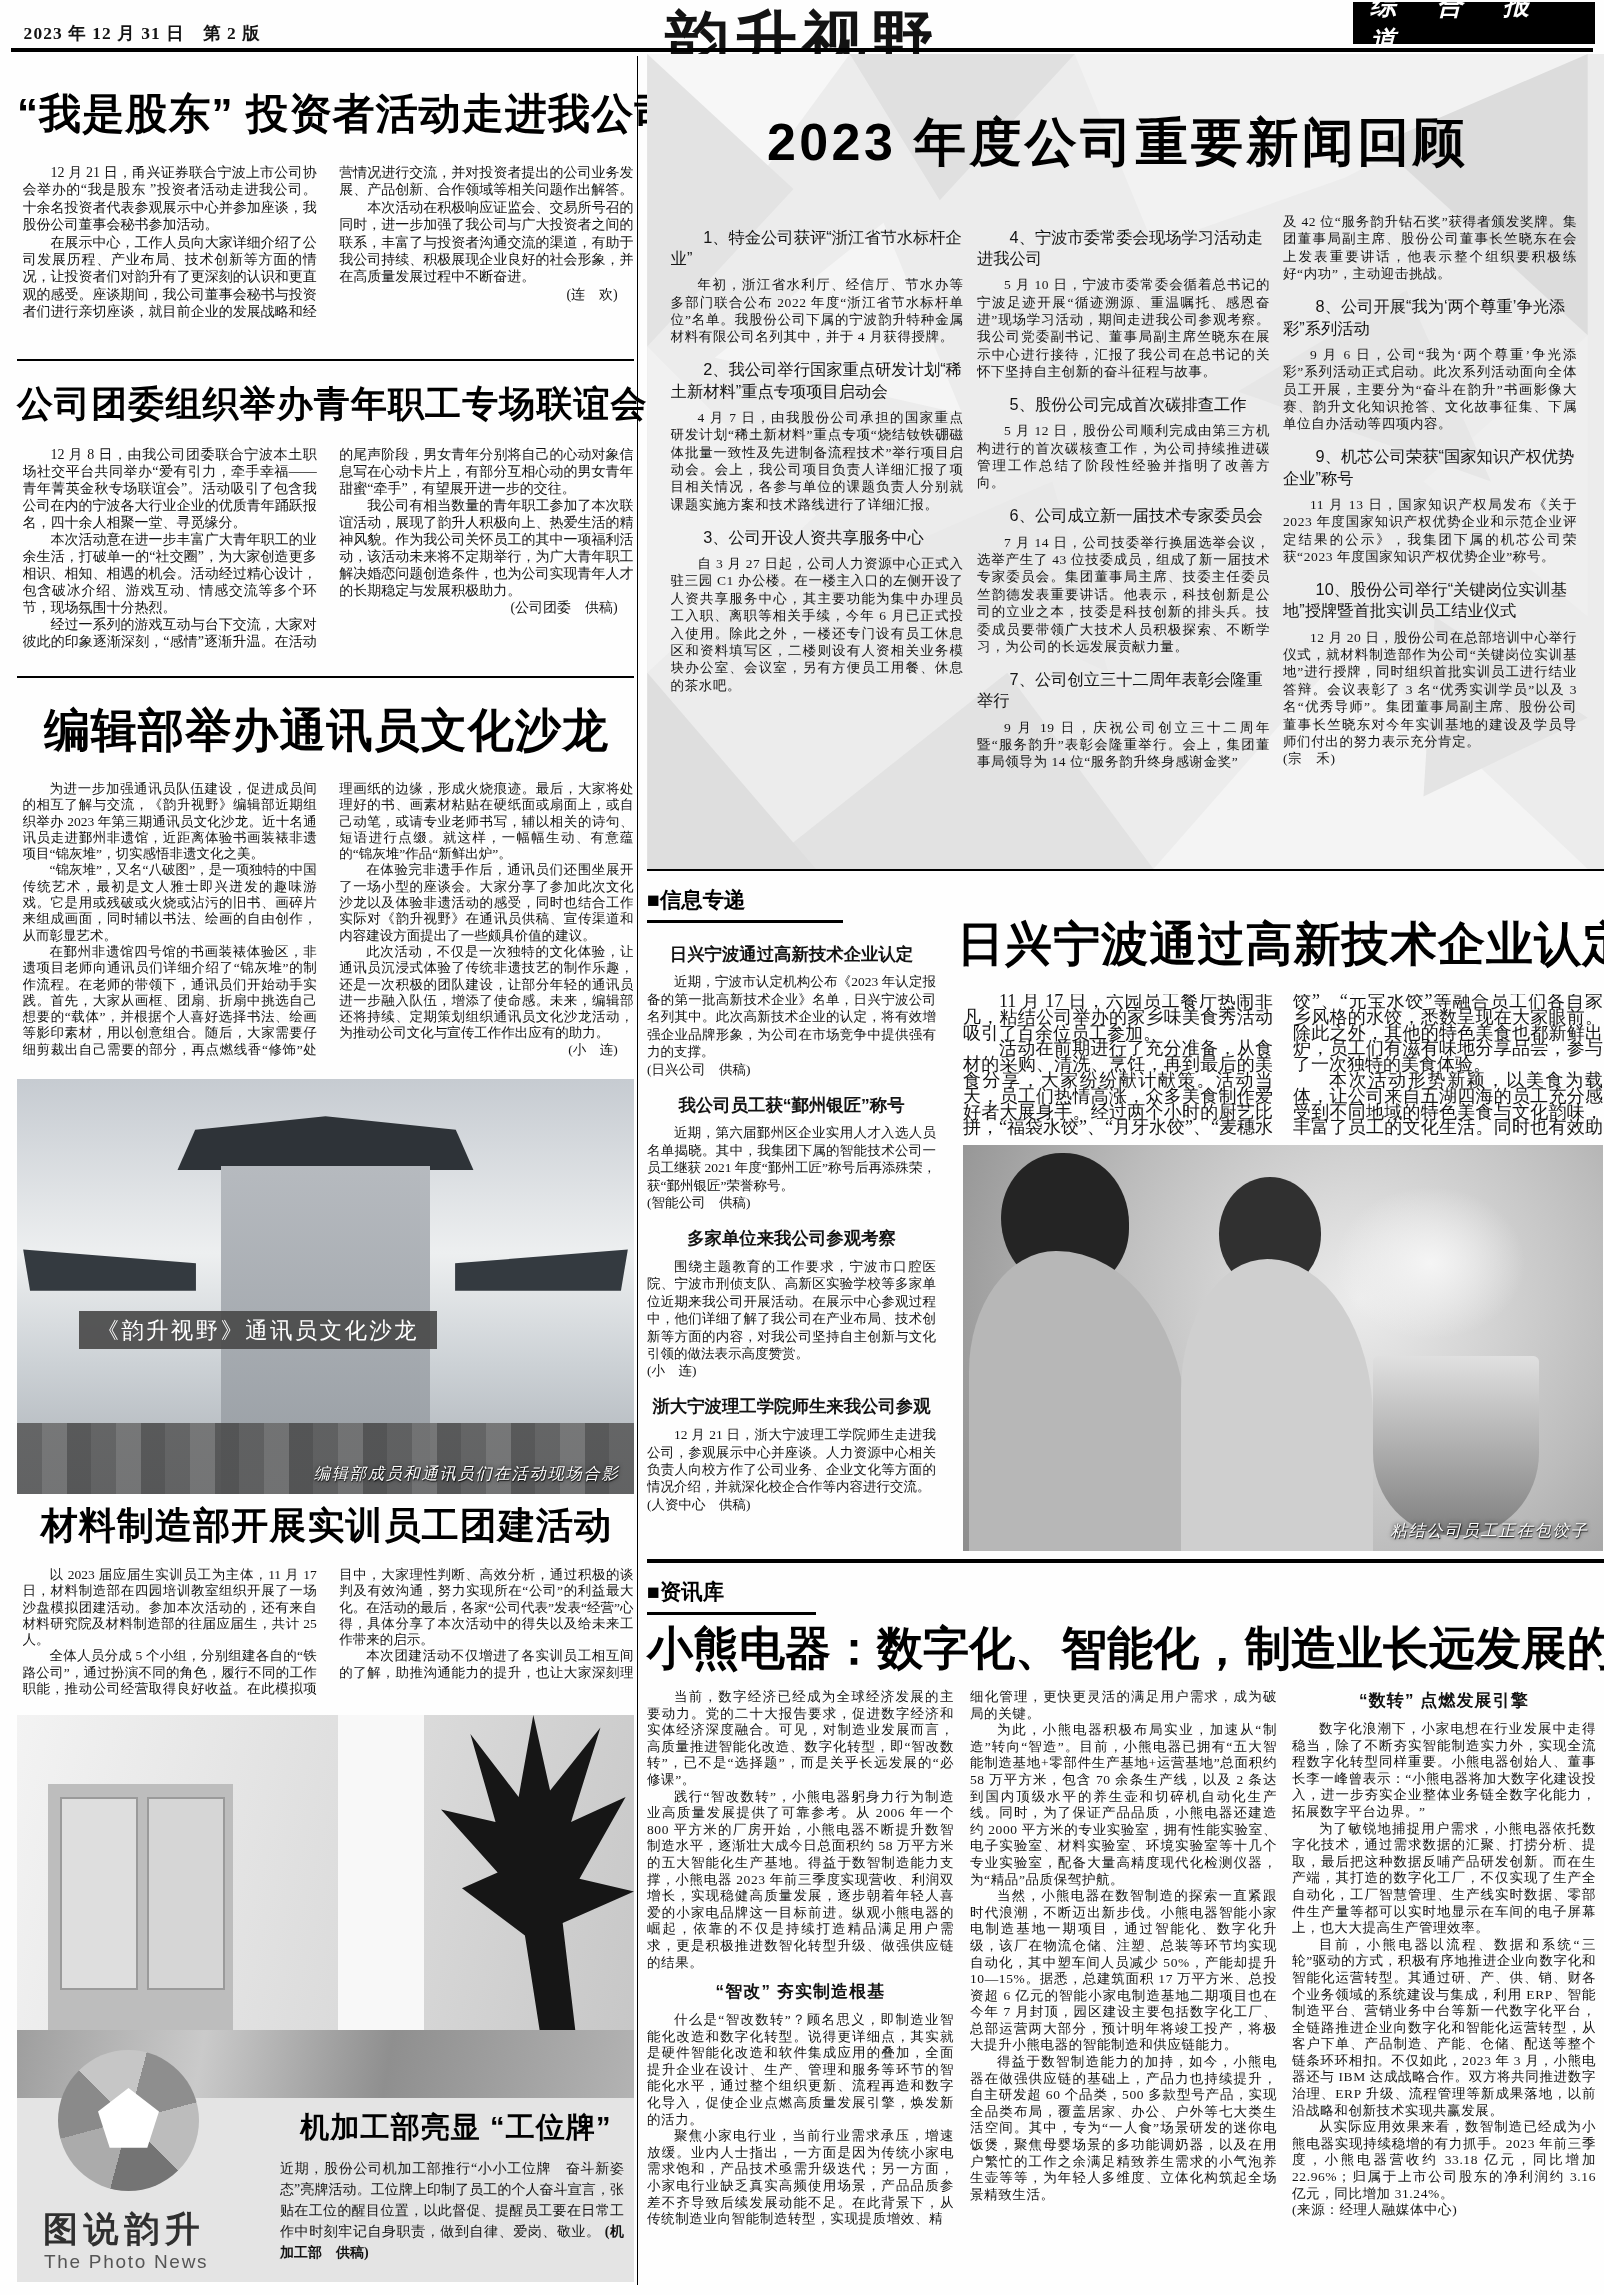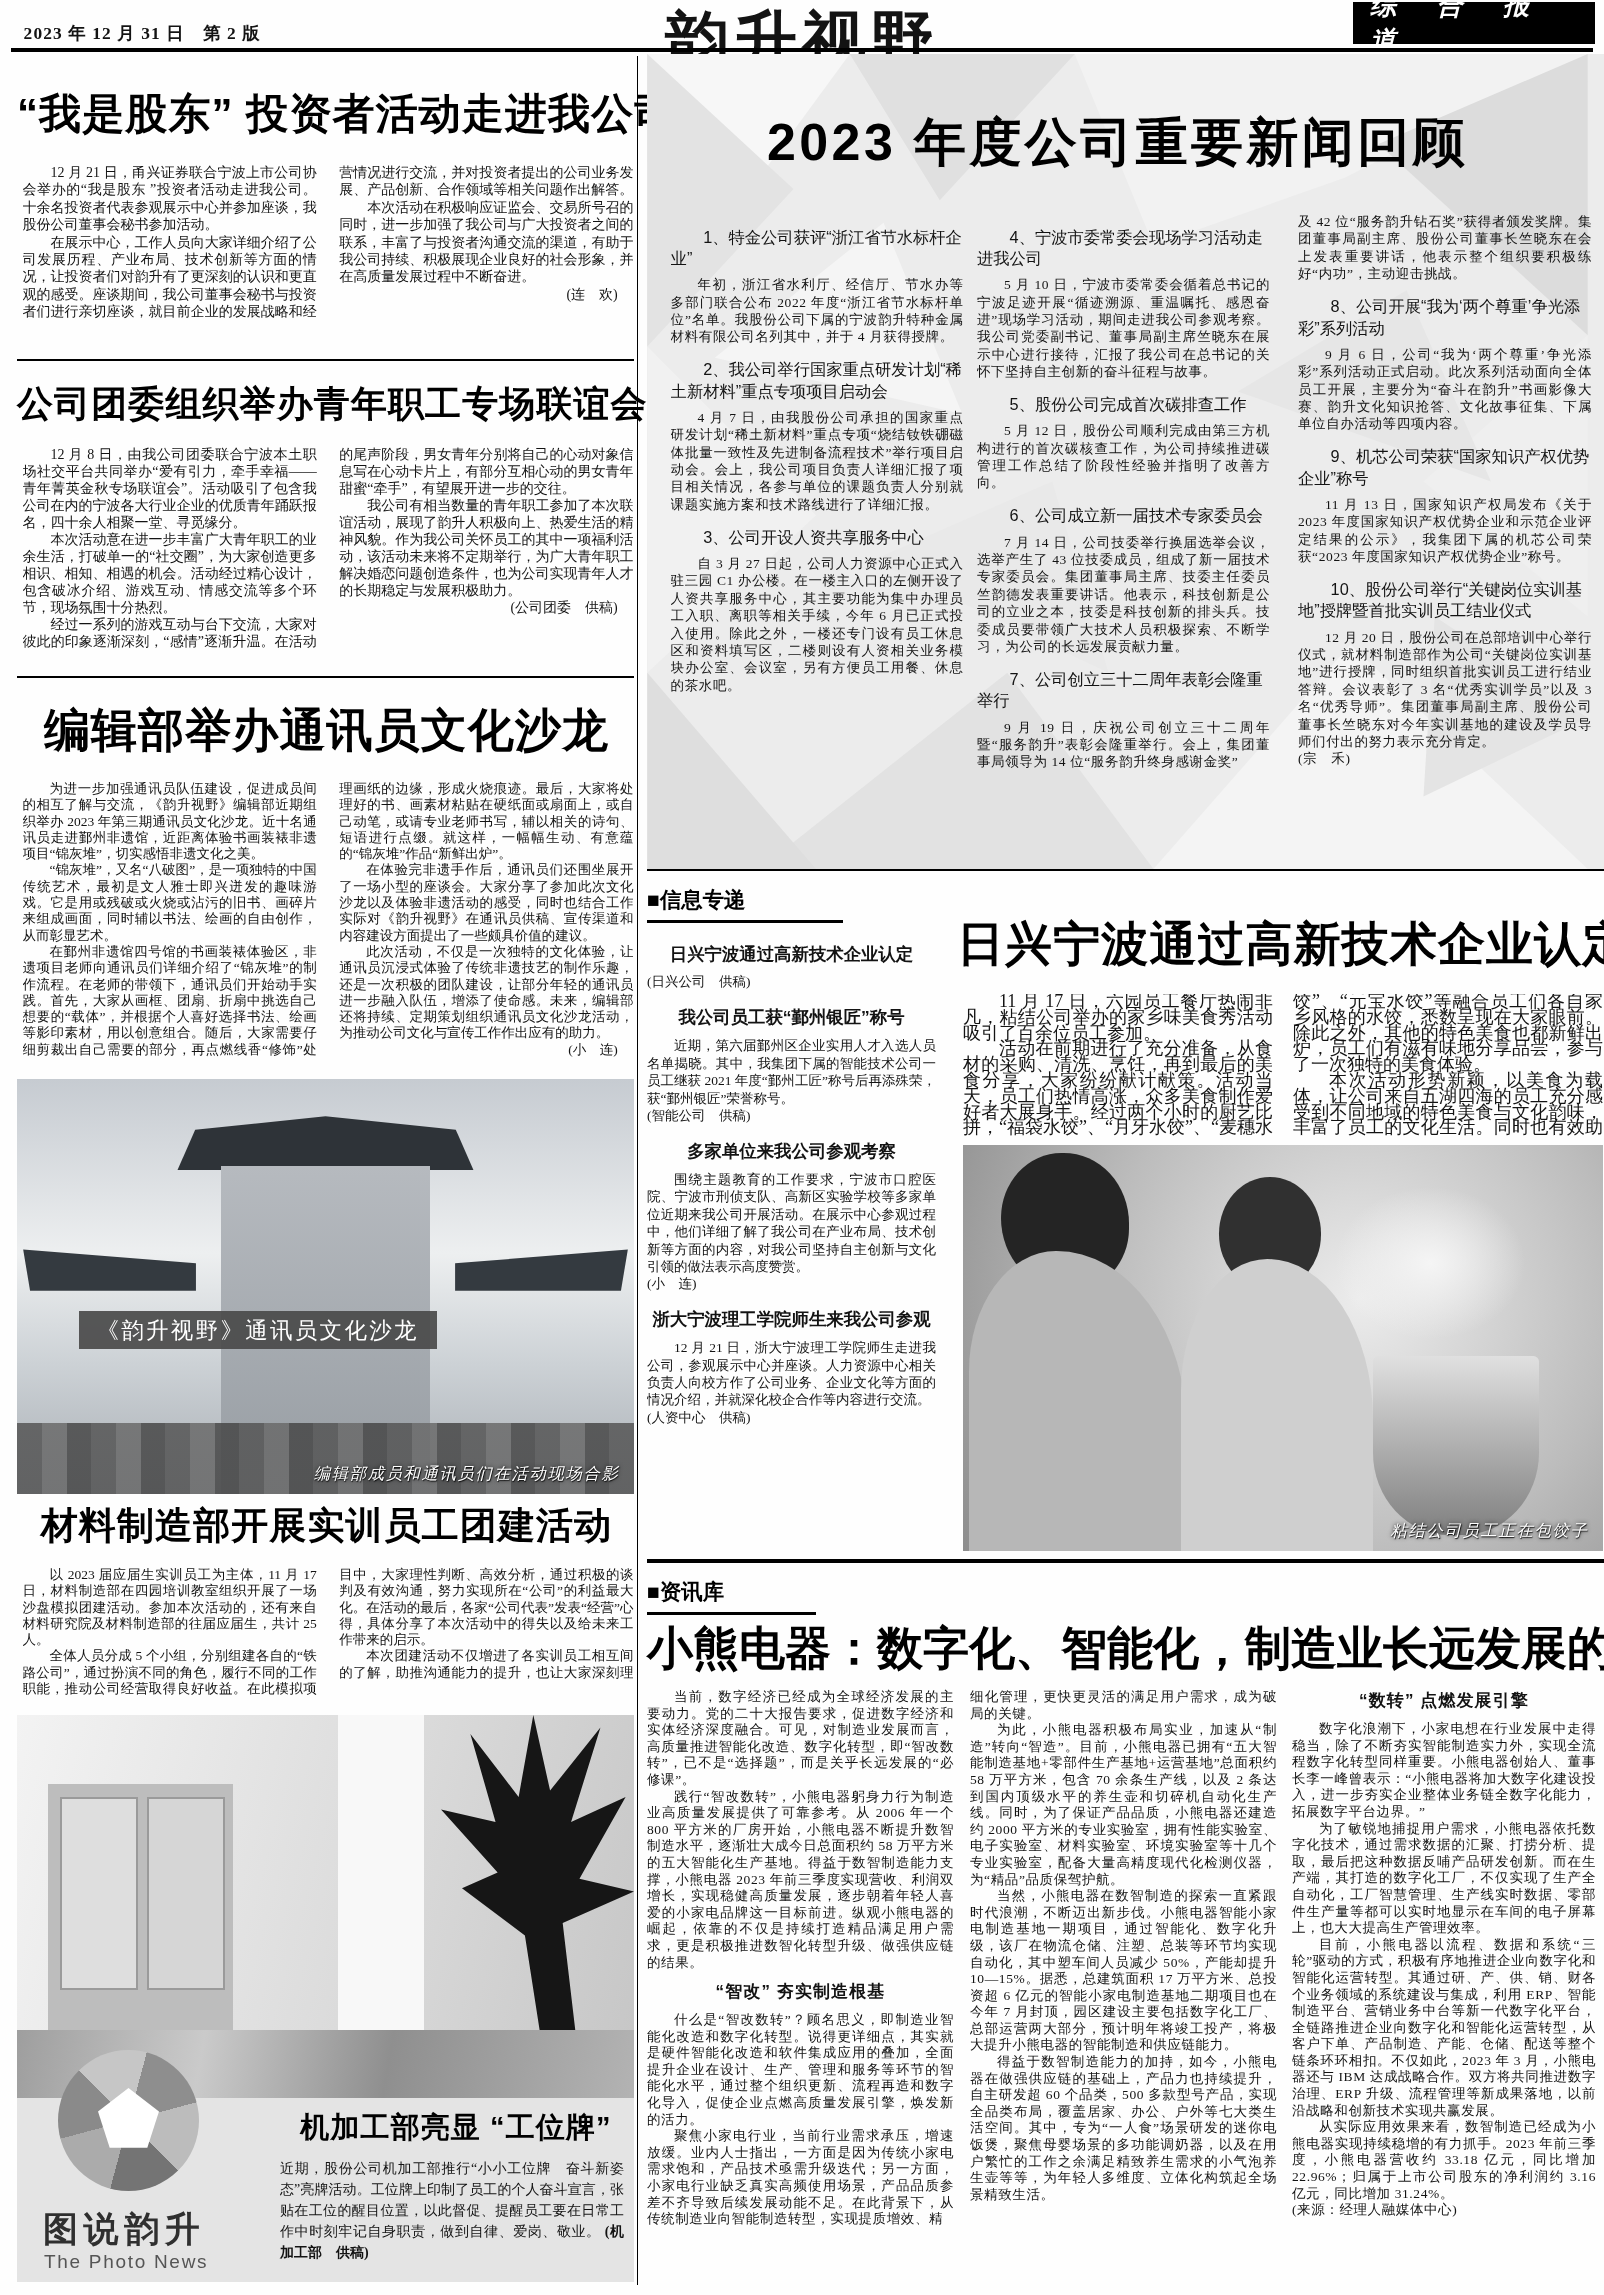--- a/index.html
+++ b/index.html
@@ -145,35 +145,36 @@
       <div class="itemhead">4、宁波市委常委会现场学习活动走进我公司</div>
       <p class="panelbody">5 月 10 日，宁波市委常委会循着总书记的宁波足迹开展“循迹溯源、重温嘱托、感恩奋进”现场学习活动，期间走进我公司参观考察。我公司党委副书记、董事局副主席竺晓东在展示中心进行接待，汇报了我公司在总书记的关怀下坚持自主创新的奋斗征程与故事。</p>
       <div class="itemhead">5、股份公司完成首次碳排查工作</div>
       <p class="panelbody">5 月 12 日，股份公司顺利完成由第三方机构进行的首次碳核查工作，为公司持续推进碳管理工作总结了阶段性经验并指明了改善方向。</p>
       <div class="itemhead">6、公司成立新一届技术专家委员会</div>
       <p class="panelbody">7 月 14 日，公司技委举行换届选举会议，选举产生了 43 位技委成员，组成了新一届技术专家委员会。集团董事局主席、技委主任委员竺韵德发表重要讲话。他表示，科技创新是公司的立业之本，技委是科技创新的排头兵。技委成员要带领广大技术人员积极探索、不断学习，为公司的长远发展贡献力量。</p>
       <div class="itemhead">7、公司创立三十二周年表彰会隆重举行</div>
       <p class="panelbody">9 月 19 日，庆祝公司创立三十二周年暨“服务韵升”表彰会隆重举行。会上，集团董事局领导为 14 位“服务韵升终身感谢金奖”</p>
     </div>
 
-    <div class="abs" style="left:636px;top:159px;width:294px;height:636px;overflow:hidden;margin-left:15px;">
+    <div class="abs" style="left:636px;top:159px;width:294px;height:636px;overflow:hidden;">
       <p class="panelbody" style="text-indent:0;">及 42 位“服务韵升钻石奖”获得者颁发奖牌。集团董事局副主席、股份公司董事长竺晓东在会上发表重要讲话，他表示整个组织要积极练好“内功”，主动迎击挑战。</p>
       <div class="itemhead">8、公司开展“我为‘两个尊重’争光添彩”系列活动</div>
       <p class="panelbody">9 月 6 日，公司“我为‘两个尊重’争光添彩”系列活动正式启动。此次系列活动面向全体员工开展，主要分为“奋斗在韵升”书画影像大赛、韵升文化知识抢答、文化故事征集、下属单位自办活动等四项内容。</p>
       <div class="itemhead">9、机芯公司荣获“国家知识产权优势企业”称号</div>
       <p class="panelbody">11 月 13 日，国家知识产权局发布《关于 2023 年度国家知识产权优势企业和示范企业评定结果的公示》，我集团下属的机芯公司荣获“2023 年度国家知识产权优势企业”称号。</p>
       <div class="itemhead">10、股份公司举行“关键岗位实训基地”授牌暨首批实训员工结业仪式</div>
       <p class="panelbody">12 月 20 日，股份公司在总部培训中心举行仪式，就材料制造部作为公司“关键岗位实训基地”进行授牌，同时组织首批实训员工进行结业答辩。会议表彰了 3 名“优秀实训学员”以及 3 名“优秀导师”。集团董事局副主席、股份公司董事长竺晓东对今年实训基地的建设及学员导师们付出的努力表示充分肯定。</p>
       <p class="panelbody byline">(宗　禾)</p>
     </div>
   </div>
 
   <div class="abs label-bar" style="left:647px;top:885px;width:196px;">■信息专递</div>
   <div class="abs" style="left:647px;top:927px;width:289px;height:613px;overflow:hidden;">
     <div class="infotitle">日兴宁波通过高新技术企业认定</div>
+    <p class="infobody">近期，宁波市认定机构公布《2023 年认定报备的第一批高新技术企业》名单，日兴宁波公司名列其中。此次高新技术企业的认定，将有效增强企业品牌形象，为公司在市场竞争中提供强有力的支撑。</p>
     <p class="infobody byline">(日兴公司　供稿)</p>
     <div class="infotitle">我公司员工获“鄞州银匠”称号</div>
     <p class="infobody">近期，第六届鄞州区企业实用人才入选人员名单揭晓。其中，我集团下属的智能技术公司一员工继获 2021 年度“鄞州工匠”称号后再添殊荣，获“鄞州银匠”荣誉称号。</p>
     <p class="infobody byline">(智能公司　供稿)</p>
     <div class="infotitle">多家单位来我公司参观考察</div>
     <p class="infobody">围绕主题教育的工作要求，宁波市口腔医院、宁波市刑侦支队、高新区实验学校等多家单位近期来我公司开展活动。在展示中心参观过程中，他们详细了解了我公司在产业布局、技术创新等方面的内容，对我公司坚持自主创新与文化引领的做法表示高度赞赏。</p>
     <p class="infobody byline">(小　连)</p>
     <div class="infotitle">浙大宁波理工学院师生来我公司参观</div>
     <p class="infobody">12 月 21 日，浙大宁波理工学院师生走进我公司，参观展示中心并座谈。人力资源中心相关负责人向校方作了公司业务、企业文化等方面的情况介绍，并就深化校企合作等内容进行交流。</p>
     <p class="infobody byline">(人资中心　供稿)</p>

